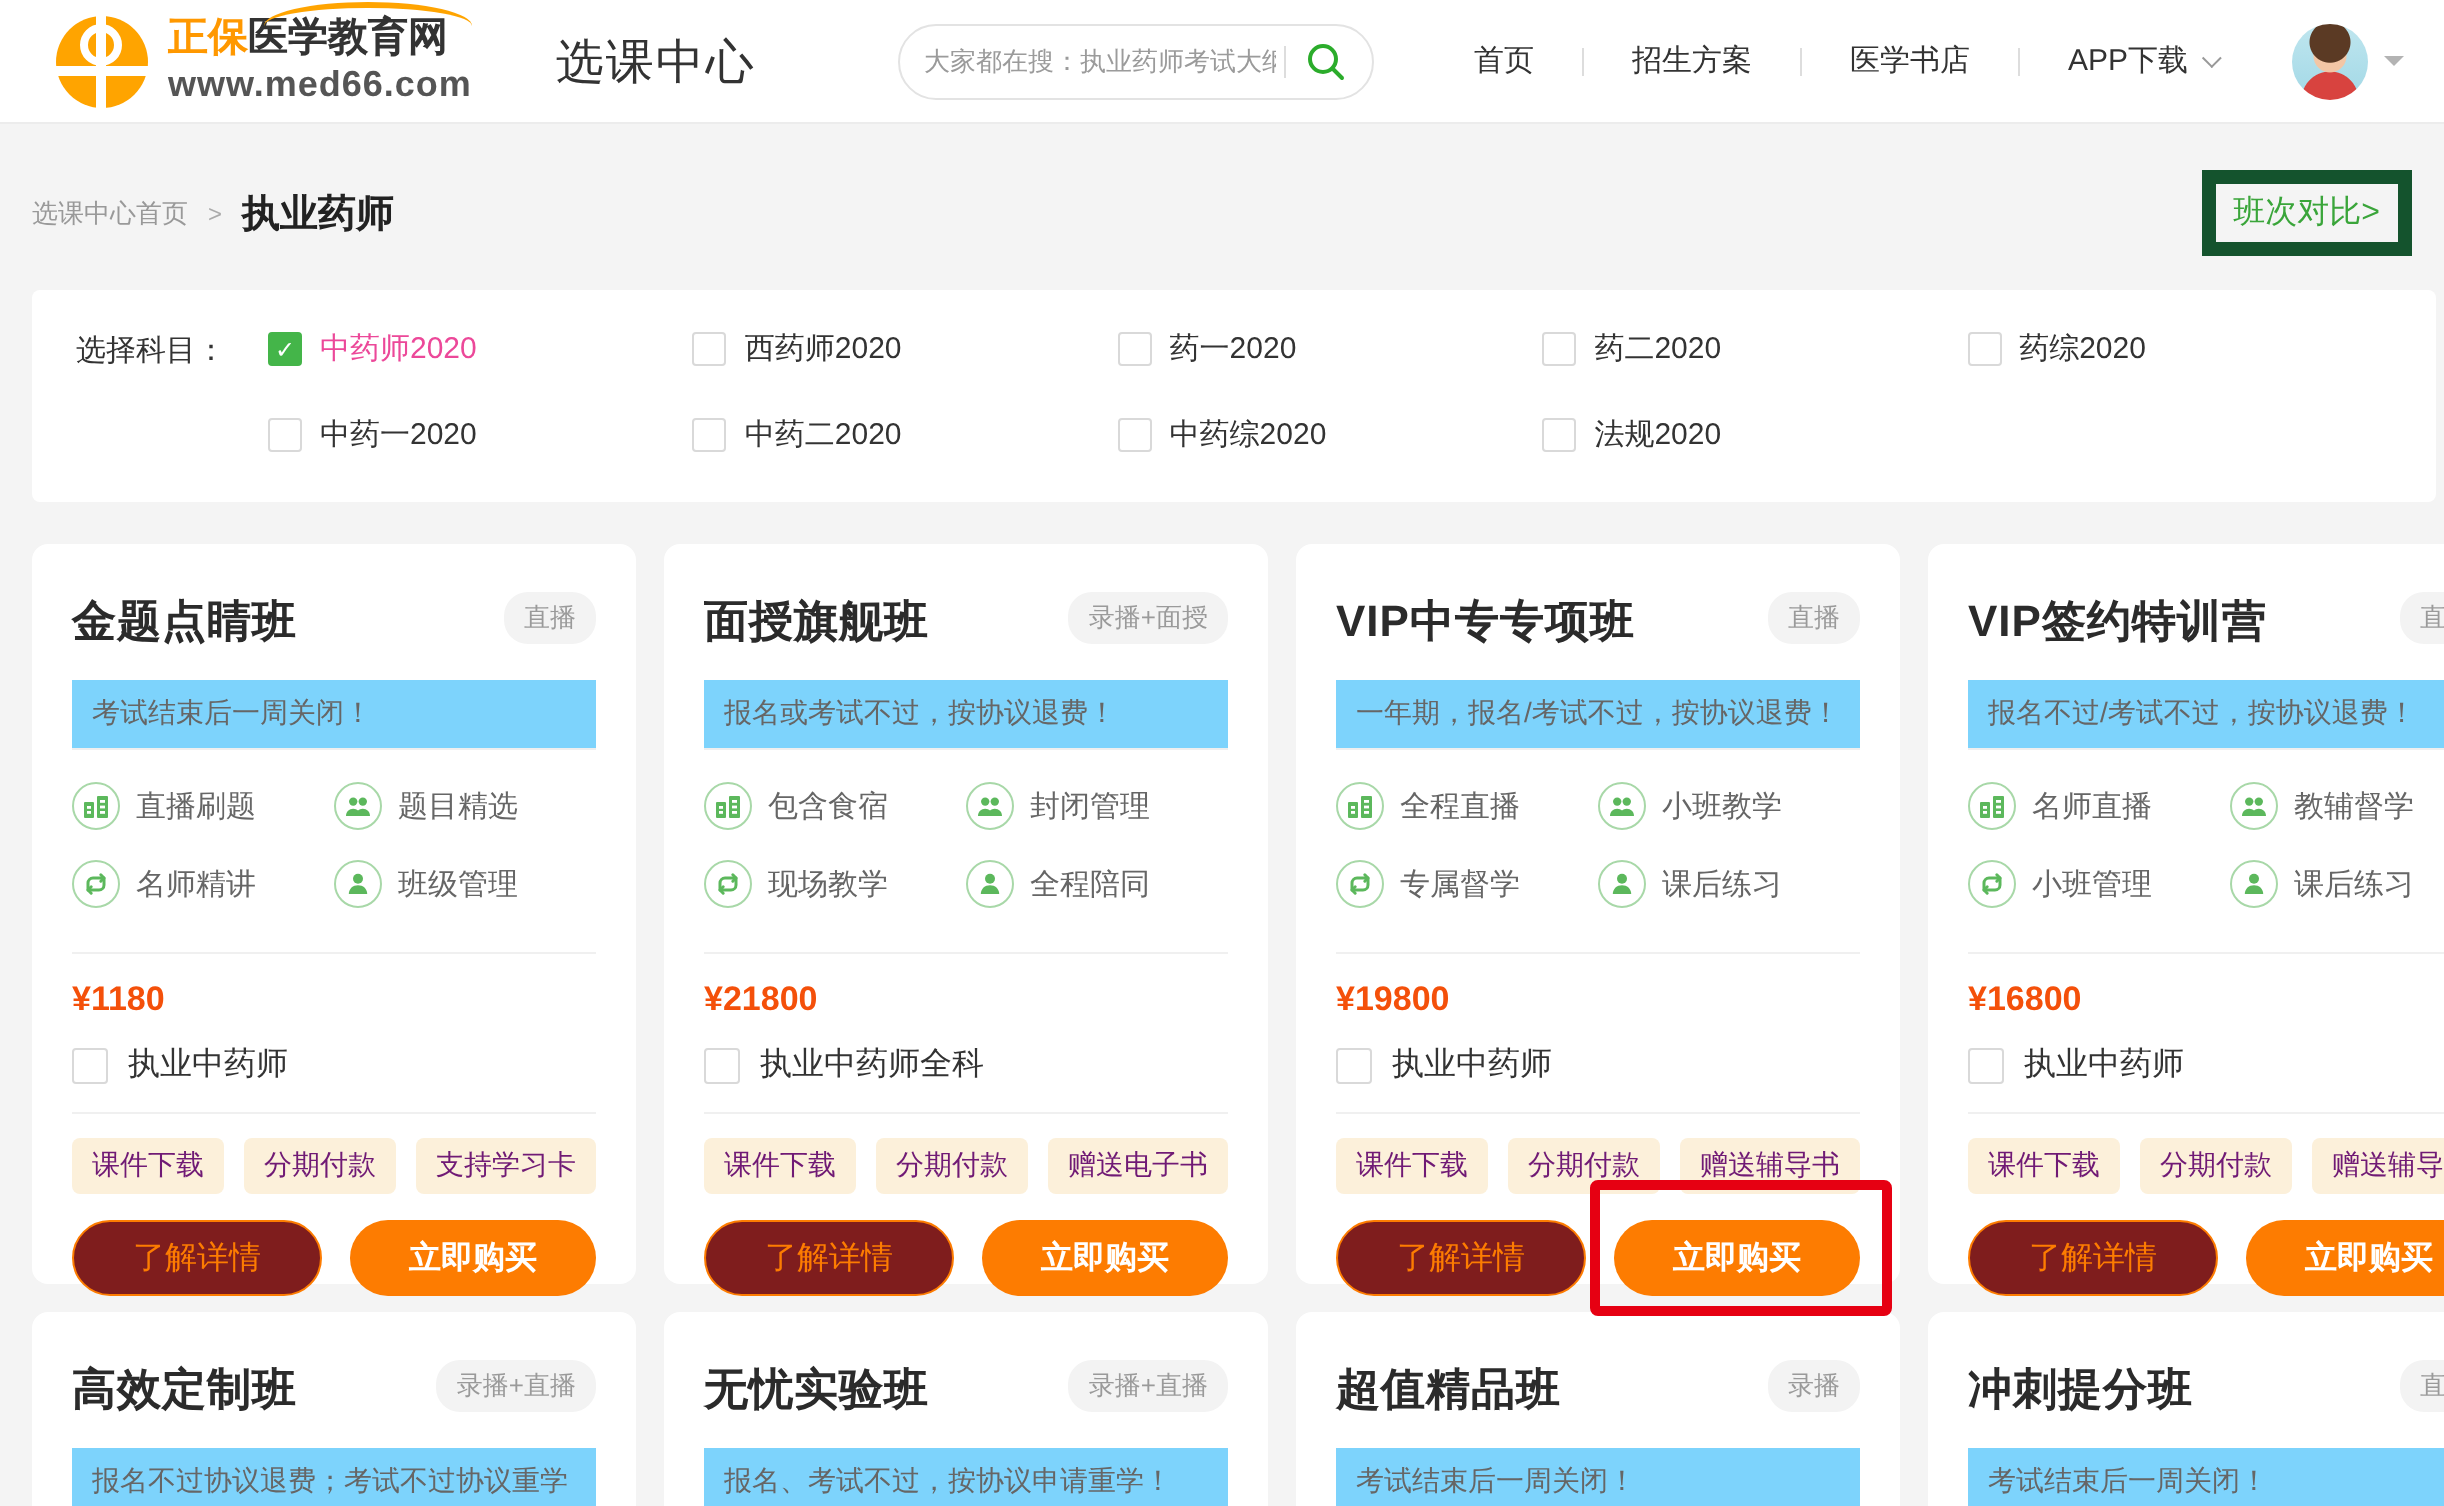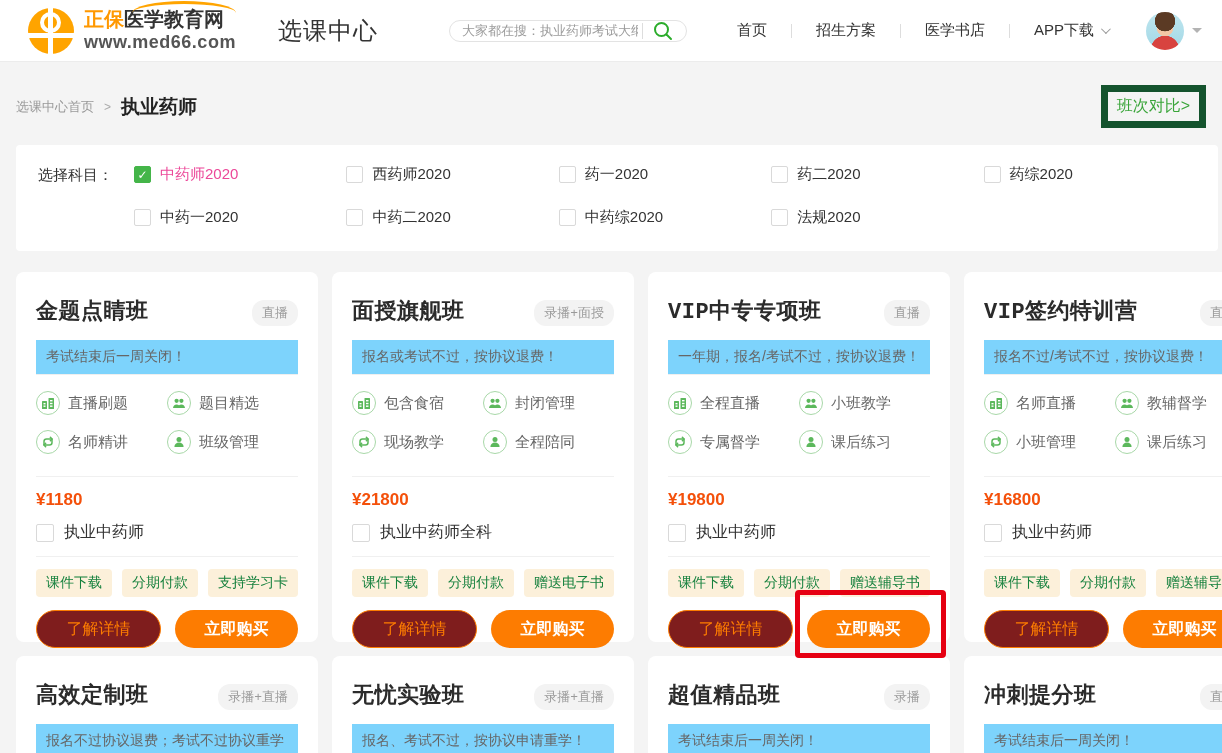--- a/index.html
+++ b/index.html
@@ -14,21 +14,21 @@
   .logo-mark::after { content:""; position:absolute; top:25px; left:0; width:100%; height:5px; background:#fff; }
   .logo-ring { position:absolute; left:12px; top:4px; width:21px; height:21px; border:4px solid #fff; border-radius:50%; }
   .logo-text { line-height:1.1; }
   .logo-line1 { font-size:20px; font-weight:bold; position:relative; }
   .brand-orange { color:#ff9800; }
   .brand-dark { color:#333; }
   .logo-arc { position:absolute; right:0px; top:-7px; width:104px; height:12px; border-top:3px solid #ffa400; border-radius:50% 50% 0 0 / 100% 100% 0 0; }
   .logo-url { font-size:18px; font-weight:bold; color:#555; letter-spacing:.5px; margin-top:3px; }
   .page-title { font-size:24px; color:#333; margin-left:42px; letter-spacing:1px; }
 
-  .search { margin-left:auto; display:flex; align-items:center; height:22px; width:238px; border:1px solid #e3e3e3; border-radius:19px; padding:0 12px; background:#fff; }
+  .search { margin-left:auto; display:flex; align-items:center; height:38px; width:238px; border:1px solid #e3e3e3; border-radius:19px; padding:0 12px; background:#fff; }
   .search input { border:none; outline:none; flex:1; font-size:13px; color:#333; font-family:inherit; background:transparent; min-width:0; }
   .search input::placeholder { color:#9b9b9b; }
   .search-sep { width:1px; height:16px; background:#ddd; margin:0 9px 0 4px; }
 
   .nav { display:flex; align-items:center; margin-left:26px; }
   .nav-item { font-size:15px; color:#333; padding:0 24px; cursor:pointer; display:flex; align-items:center; gap:7px; white-space:nowrap; }
   .nav-sep { width:1px; height:14px; background:#ddd; }
   .chev { width:7px; height:7px; border-right:1.5px solid #999; border-bottom:1.5px solid #999; transform:rotate(45deg) translateY(-2px); }
   .avatar-wrap { display:flex; align-items:center; gap:8px; margin-left:14px; cursor:pointer; }
   .avatar { width:38px; height:38px; border-radius:50%;
@@ -53,35 +53,35 @@
   .filter-grid { flex:1; display:grid; grid-template-columns:repeat(5,1fr); row-gap:24px; }
   .opt { display:flex; align-items:center; gap:9px; cursor:pointer; font-size:15px; color:#333; }
   .cb { width:17px; height:17px; border:1px solid #d9d9d9; background:#fff; border-radius:2px; display:flex; align-items:center; justify-content:center; font-size:12px; color:#fff; flex:0 0 auto; }
   .opt.checked .cb { background:#44b549; border-color:#44b549; }
   .opt.checked .opt-label { color:#ec4899; }
 
   
   .cards { display:grid; grid-template-columns:repeat(4,1fr); gap:14px; margin-top:21px; }
   .card { background:#fff; border-radius:8px; padding:18px 20px; height:370px; position:relative; }
   .card.short { height:240px; }
-  .card-head { display:flex; align-items:flex-end; justify-content:space-between; margin-top:6px;font-family:Liberation Mono, monospace; }
+  .card-head { display:flex; align-items:flex-start; justify-content:space-between; margin-top:6px; }
   .card-title { font-size:22px; font-weight:bold; color:#2b2b2b; letter-spacing:.5px; }
   .badge { font-size:13px; color:#9a9a9a; background:#f3f3f3; border-radius:12px; padding:4px 10px; white-space:nowrap; flex:0 0 auto; }
   .card-sub { margin-top:14px; background:#7dd3fc; border-bottom:1px solid #efefef; padding:8px 10px; font-size:14px; color:#666; white-space:nowrap; overflow:hidden; }
   .features { margin-top:16px; display:grid; grid-template-columns:1fr 1fr; row-gap:15px; }
   .feature { display:flex; align-items:center; gap:8px; font-size:15px; color:#666; }
   .ficon { width:24px; height:24px; border:1px solid #a8d8a8; border-radius:50%; display:flex; align-items:center; justify-content:center; flex:0 0 auto; }
   .divider { height:1px; background:#f0f0f0; }
   .d1 { margin-top:22px; }
   .d2 { margin-top:13px; }
   .price { margin-top:13px; font-size:17px; font-weight:bold; color:#f4500a; }
   .course-check { margin-top:12px; display:flex; align-items:center; gap:10px; font-size:16px; color:#333; cursor:pointer; }
   .course-check .cb { width:18px; height:18px; }
   .tags { margin-top:12px; display:flex; gap:10px; }
-  .tag { background:#fcf0da; color:#15803d; font-size:14px; padding:5px 10px; border-radius:4px; white-space:nowrap; }
+  .tag { background:#fcf0da; color:#701a75; font-size:14px; padding:5px 10px; border-radius:4px; white-space:nowrap; }
   .actions { margin-top:13px; display:flex; gap:14px; }
   .actions button { flex:1; height:38px; border-radius:19px; font-size:16px; cursor:pointer; font-family:inherit; }
   .btn-outline { background:#7f1d1d; border:1px solid #fd7c01; color:#fd7c01; }
   .buy-wrap { flex:1; position:relative; display:flex; }
   .buy-wrap button { width:100%; }
   .btn-solid { background:#fd7c01; border:none; color:#fff; font-weight:bold; }
   .red-box { position:absolute; left:-12px; right:-16px; top:-20px; bottom:-10px; border:5px solid #e60012; border-radius:4px; pointer-events:none; z-index:5; }
 </style>
 </head>
 <body>

